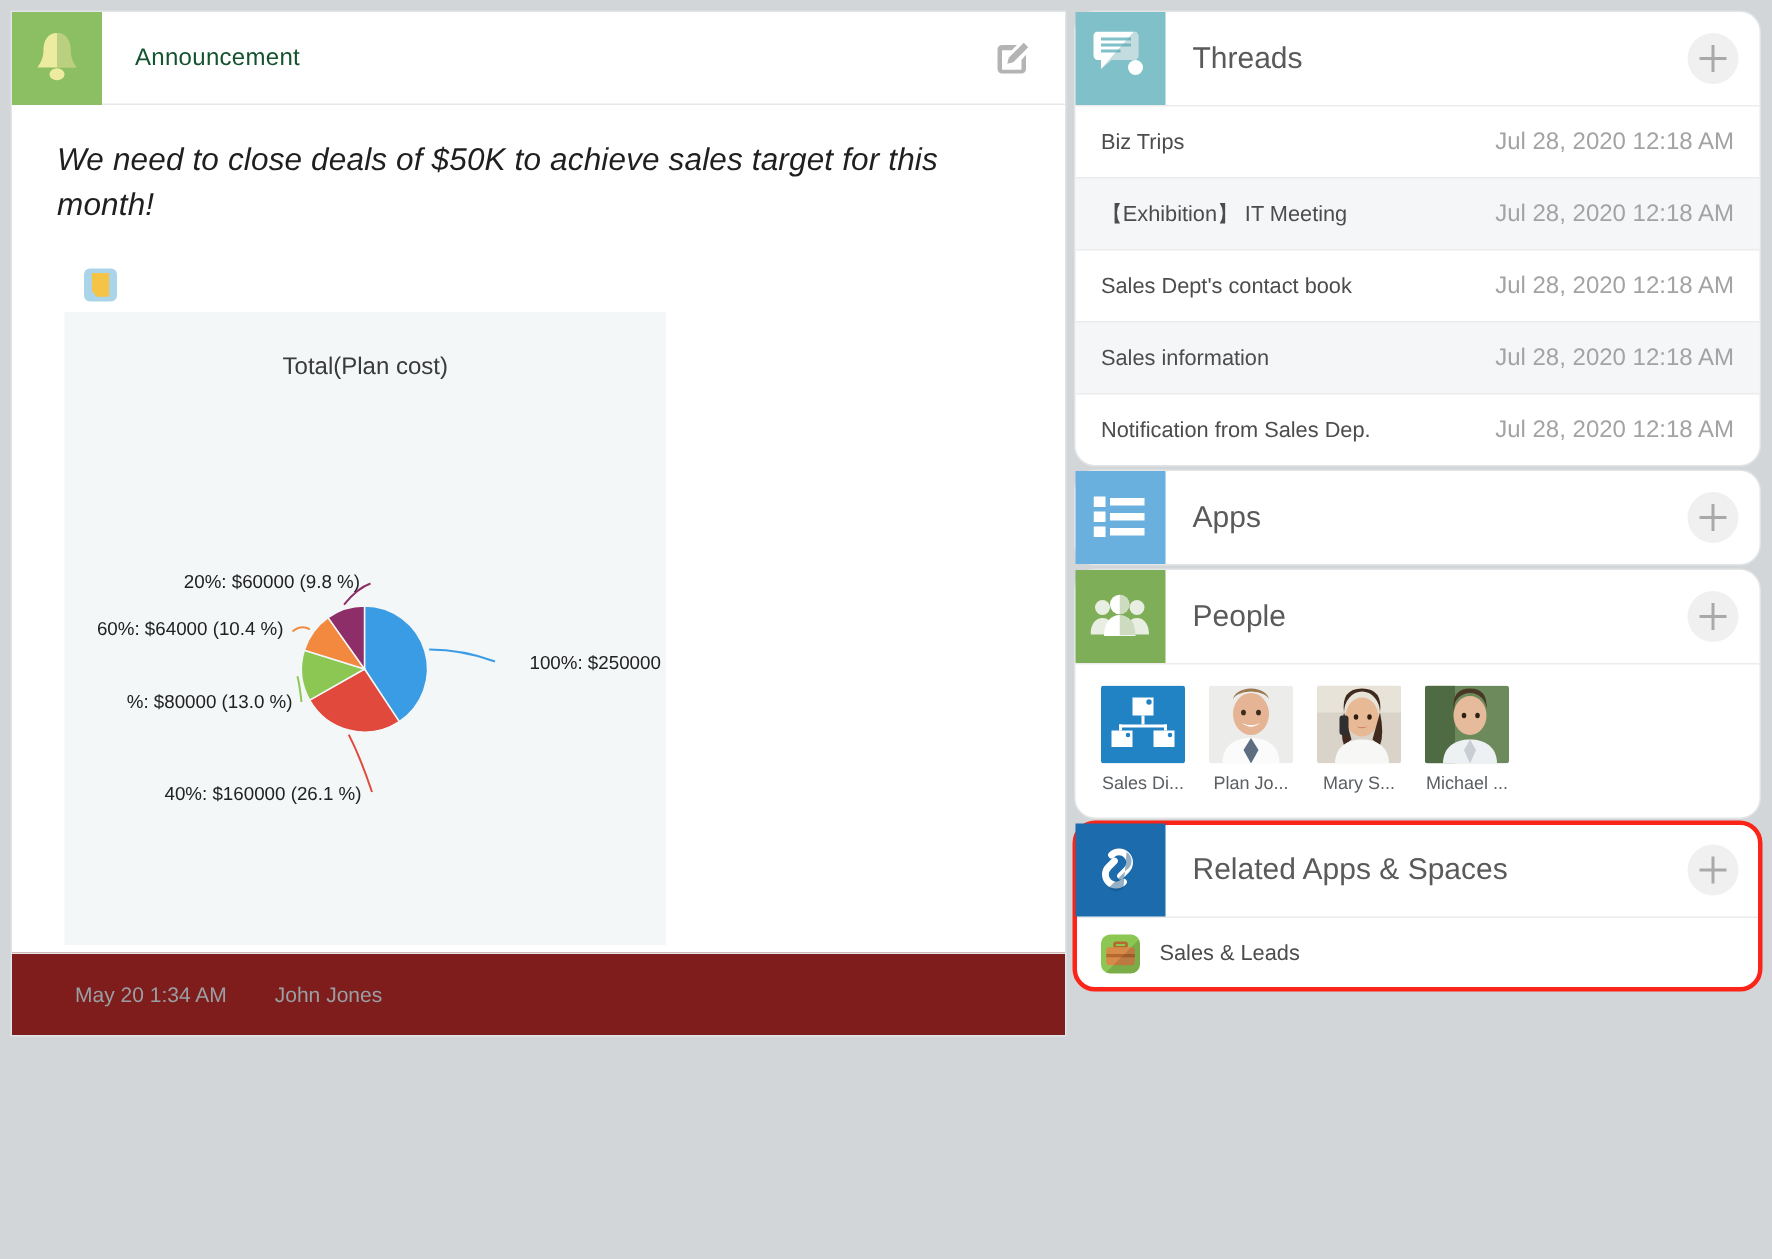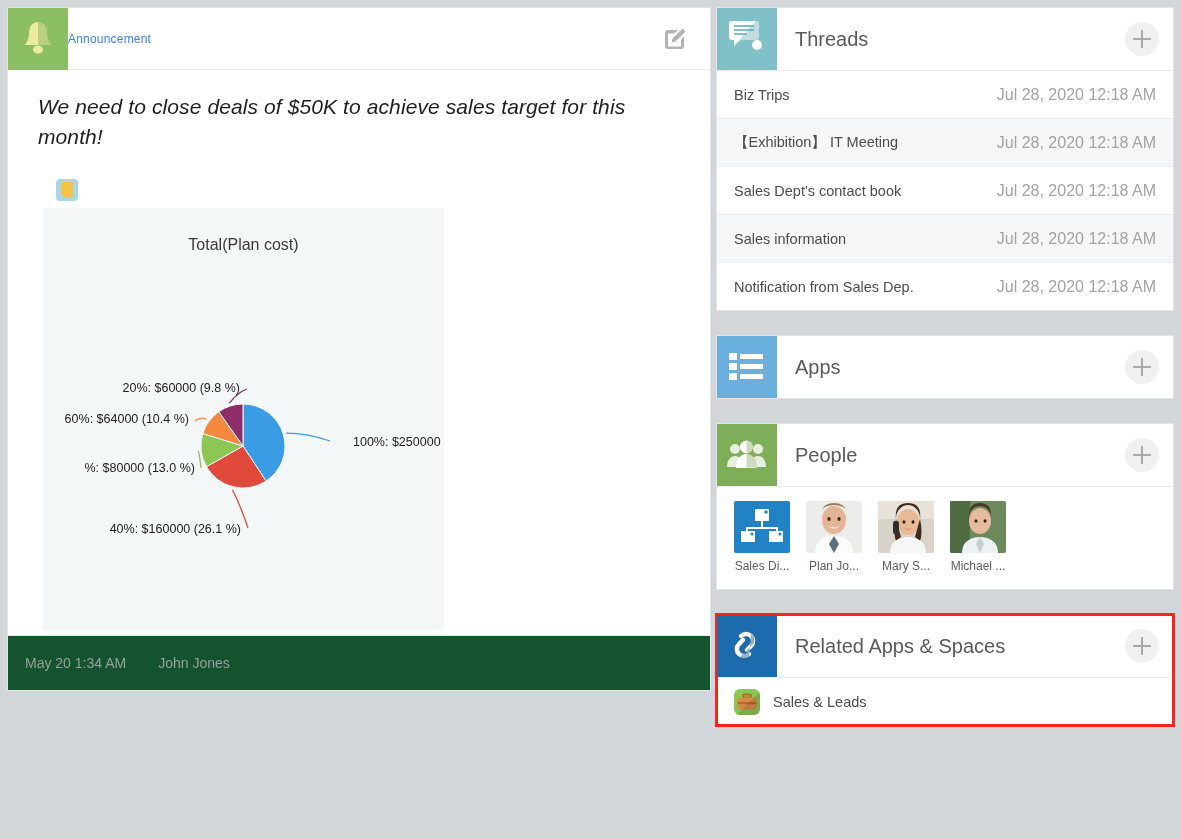--- a/index.html
+++ b/index.html
@@ -22,21 +22,21 @@
     position: relative; height: 62px;
     border-bottom: 1px solid #e6e8ea;
     display: flex; align-items: center;
   }
   .ann-icon {
     width: 60px; height: 62px; flex: 0 0 60px;
     background: #8cbf63; position: relative; overflow: hidden;
   }
   .ann-icon svg { position: absolute; left: 13px; top: 12px; }
   .ann-title {
-    font-size: 12px; color: #3b82f6; font-weight: 400;
+    margin-left: 22px; font-size: 16px; color: #14532d; font-weight: 400;
     letter-spacing: .2px;
   }
   .ann-edit {
     position: absolute; right: 22px; top: 50%; transform: translateY(-50%);
     width: 26px; height: 26px; cursor: pointer;
   }
   .ann-body { padding: 22px 30px 0 30px; }
   .ann-text {
     font-size: 21px; color: #1f1f1f; line-height: 1.45; letter-spacing: .1px; font-style: italic;
   }
@@ -65,28 +65,28 @@
   }
   .chart-title {
     position: absolute; left: 0; right: 0; top: 12px;
     text-align: center; font-size: 16px; color: #3a3a3a; margin-top: 16px;
   }
   .chart-svg { position: absolute; left: 0; top: 0; }
   .pie-label { font-size: 12.5px; fill: #222; font-family: "Liberation Sans", sans-serif; }
 
   .ann-foot {
     position: absolute; left: 0; right: 0; bottom: 0; height: 55px;
-    background: #14532d; border-top: 1px solid #e6e8ea;
-    display: flex; align-items: center; padding-left: 17px; gap: 32px;
+    background: #7f1d1d; border-top: 1px solid #e6e8ea;
+    display: flex; align-items: center; padding-left: 42px; gap: 32px;
   }
   .ann-foot span { font-size: 14px; color: #9a9fa3; }
 
   
   .right { position: absolute; left: 717px; top: 8px; width: 456px; }
-  .panel { background: #fff; box-shadow: 0 0 0 1px #e2e4e6; margin-bottom: 26px; }
+  .panel { background: #fff; box-shadow: 0 0 0 1px #e2e4e6; margin-bottom: 4px; border-radius: 13px; }
   .p-head { position: relative; height: 62px; display: flex; align-items: center; }
   .p-badge { width: 60px; height: 62px; flex: 0 0 60px; position: relative; overflow: hidden; }
   .p-title { margin-left: 18px; font-size: 20px; color: #5a5a5a; }
   .p-plus {
     position: absolute; right: 14px; top: 50%; transform: translateY(-50%);
     width: 34px; height: 34px; border-radius: 50%; background: #f0f0f0;
     cursor: pointer;
   }
   .p-plus::before, .p-plus::after {
     content: ""; position: absolute; background: #a9a9a9;

